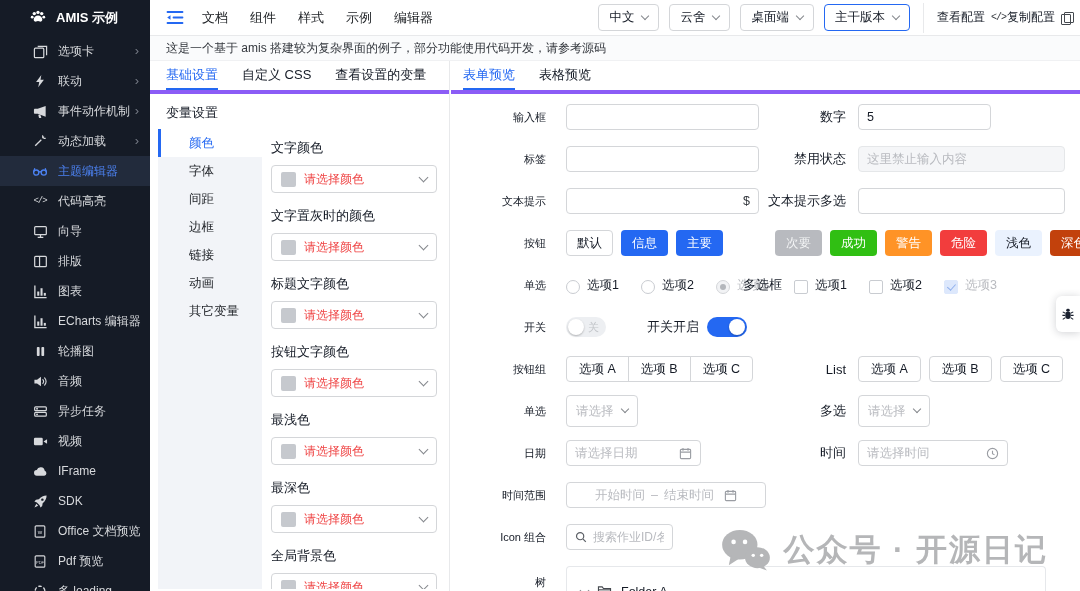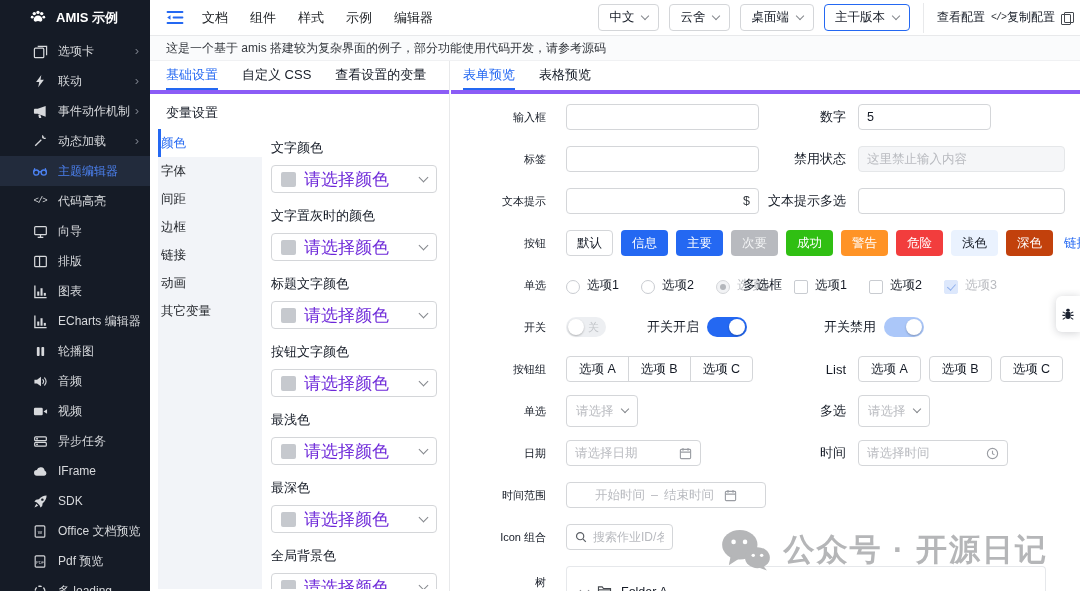--- a/index.html
+++ b/index.html
@@ -35,28 +35,28 @@
   .infobar { position:absolute; left:150px; top:36px; right:0; height:25px; background:#fafbfc; border-bottom:1px solid #f0f1f3; display:flex; align-items:center; padding-left:16px; font-size:12px; color:#33373d; z-index:4; }
   
   .tabbar { height:33px; display:flex; gap:24px; padding-left:16px; border-bottom:4px solid #8b5cf6; }
   .tab { font-size:13px; color:#151b26; display:flex; align-items:center; border-bottom:2px solid transparent; cursor:pointer; }
   .tab.active { color:#2468f2; border-bottom-color:#2468f2; }
   
   .left-panel { position:absolute; left:150px; top:61px; bottom:0; width:300px; background:#fff; border-right:1px solid #e8e9eb; z-index:3; }
   .var-title { font-size:13px; color:#151b26; margin:10px 0 7px 16px; }
   .var-body { display:flex; margin-left:8px; height:460px; }
   .var-nav { width:104px; background:#f2f4f8; flex-shrink:0; }
-  .vn-item { height:28px; display:flex; align-items:center; padding-left:0; font-size:12.5px; color:#23262b; border-left:3px solid transparent; cursor:pointer; }
+  .vn-item { height:28px; display:flex; align-items:center; padding-left:28px; font-size:12.5px; color:#23262b; border-left:3px solid transparent; cursor:pointer; }
   .vn-item.active { background:#fff; color:#2468f2; border-left-color:#2468f2; }
   .var-fields { flex:1; padding:10px 12px 0 9px; overflow:hidden; }
   .fgroup { margin-bottom:14px; }
   .flabel { font-size:13px; color:#151b26; margin-bottom:8px; }
   .cinput { height:28px; border:1px solid #d4d6d9; border-radius:4px; background:#fff; display:flex; align-items:center; gap:8px; padding:0 9px; cursor:pointer; }
   .swatch { width:15px; height:15px; border-radius:2px; background:#c6c9ce; flex-shrink:0; }
-  .cph { flex:1; font-size:17px; color:#6d28d9; white-space:nowrap; overflow:hidden; }
+  .cph { flex:1; font-size:12px; color:#ef4444; white-space:nowrap; overflow:hidden; }
   .chev { width:7px; height:7px; border-right:1.3px solid #84878c; border-bottom:1.3px solid #84878c; transform:rotate(45deg); margin-top:-4px; flex-shrink:0; }
   .chev.sm { width:6px; height:6px; }
   
   .preview { position:absolute; left:451px; top:61px; right:0; bottom:0; background:#fff; overflow:hidden; }
   .preview .tabbar { padding-left:12px; }
   .form { padding-top:10px; position:relative; }
   .frow { position:relative; height:26px; margin-bottom:16px; display:flex; align-items:center; }
   .lbl { width:95px; flex-shrink:0; text-align:right; font-size:11px; color:#151b26; white-space:nowrap; }
   .gap { width:20px; flex-shrink:0; }
   .rgroup { position:absolute; top:0; height:26px; display:flex; align-items:center; }
@@ -66,21 +66,21 @@
   .inp .ph { color:#b8babf; }
   .inp.disabled { background:#f5f6f8; border-color:#e5e7e9; }
   .suffix { margin-left:auto; color:#33373d; }
   .w193 { width:193px; } .w133 { width:133px; } .w207 { width:207px; }
   .w135 { width:135px;gap:40px; } .w150 { width:150px; } .w200 { width:200px; } .w107 { width:107px; }
   
   .btn { height:26px; display:inline-flex; align-items:center; padding:0 10px; border-radius:4px; font-size:12.5px; margin-right:8px; border:1px solid transparent; cursor:pointer; white-space:nowrap; }
   .btn-default { background:#fff; border-color:#d4d6d9; color:#151b26; }
   .btn-info { background:#2468f2; color:#fff; }
   .btn-primary { background:#2468f2; color:#fff; }
-  .btn-secondary { background:#b8babf; color:#f3f4f5; }
+  .btn-secondary { background:#b8babf; color:#f3f4f5;margin-left:44px; }
   .btn-success { background:#30bf13; color:#fff; }
   .btn-warning { background:#ff9326; color:#fff; }
   .btn-danger { background:#f23d3d; color:#fff; }
   .btn-light { background:#eaf2fe; color:#151b26; }
   .btn-dark { background:#c2410c; color:#fff; }
   .btn-link { background:transparent; color:#2468f2; padding:0 2px; }
   
   .opt { display:flex; align-items:flex-end; gap:7px; margin-right:22px; font-size:12.5px; color:#151b26; cursor:pointer; }
   .opt.dis { color:#b8babf; }
   .radio { width:14px; height:14px; border:1px solid #c9ccd1; border-radius:50%; background:#fff; position:relative; flex-shrink:0; }
@@ -250,36 +250,36 @@
     <span class="si">
         <svg width="15" height="15" viewBox="0 0 16 16">
           <path d="M1.5 6h2.8L8.5 3v10L4.3 10H1.5z" fill="currentColor"></path>
           <path d="M10.5 6a3.2 3.2 0 0 1 0 4M12.4 4.2a6 6 0 0 1 0 7.6" fill="none" stroke="currentColor" stroke-width="1.2" stroke-linecap="round"></path>
         </svg>
       </span>
     <span>音频</span>
   </div>
   <div class="side-item">
     <span class="si">
-        <svg width="15" height="15" viewBox="0 0 16 16" fill="currentColor">
-          <rect x="1" y="4" width="9.4" height="8" rx="1.4"></rect>
-          <path d="M11.2 8l3.8-2.4v4.8z"></path>
-        </svg>
-      </span>
-    <span>视频</span>
-  </div>
-  <div class="side-item">
-    <span class="si">
         <svg width="15" height="15" viewBox="0 0 16 16" fill="none" stroke="currentColor" stroke-width="1.3">
           <rect x="1.8" y="3" width="12.4" height="4" rx="1"></rect>
           <rect x="1.8" y="9" width="12.4" height="4" rx="1"></rect>
           <path d="M4.3 5h.01M4.3 11h.01" stroke-width="2" stroke-linecap="round"></path>
         </svg>
       </span>
     <span>异步任务</span>
+  </div>
+  <div class="side-item">
+    <span class="si">
+        <svg width="15" height="15" viewBox="0 0 16 16" fill="currentColor">
+          <rect x="1" y="4" width="9.4" height="8" rx="1.4"></rect>
+          <path d="M11.2 8l3.8-2.4v4.8z"></path>
+        </svg>
+      </span>
+    <span>视频</span>
   </div>
   <div class="side-item">
     <span class="si">
         <svg width="15" height="15" viewBox="0 0 16 16" fill="currentColor">
           <path d="M4.4 12.5a3.1 3.1 0 0 1-.4-6.2 4.4 4.4 0 0 1 8.5 1 2.7 2.7 0 0 1-.4 5.2z"></path>
         </svg>
       </span>
     <span>IFrame</span>
   </div>
   <div class="side-item">
@@ -550,27 +550,20 @@
           <span class="swtxt">关</span>
           <span class="knob"></span>
         </span>
       <div class="rgroup" style="left:180px">
         <span class="rlbl" style="width:68px">开关开启</span>
           <span class="rgap" style="width:8px"></span>
         <span class="switch sw-on">
             <span class="knob"></span>
           </span>
       </div>
-      <div class="rgroup" style="left:357px">
-        <span class="rlbl" style="width:68px">开关禁用</span>
-          <span class="rgap" style="width:8px"></span>
-        <span class="switch sw-dis">
-            <span class="knob"></span>
-          </span>
-      </div>
     </div>
 
     <div class="frow">
       <span class="lbl">按钮组</span>
         <span class="gap"></span>
       <div class="btngroup">
         <span class="bg-item">选项 A</span>
         <span class="bg-item">选项 B</span>
         <span class="bg-item">选项 C</span>
       </div>

